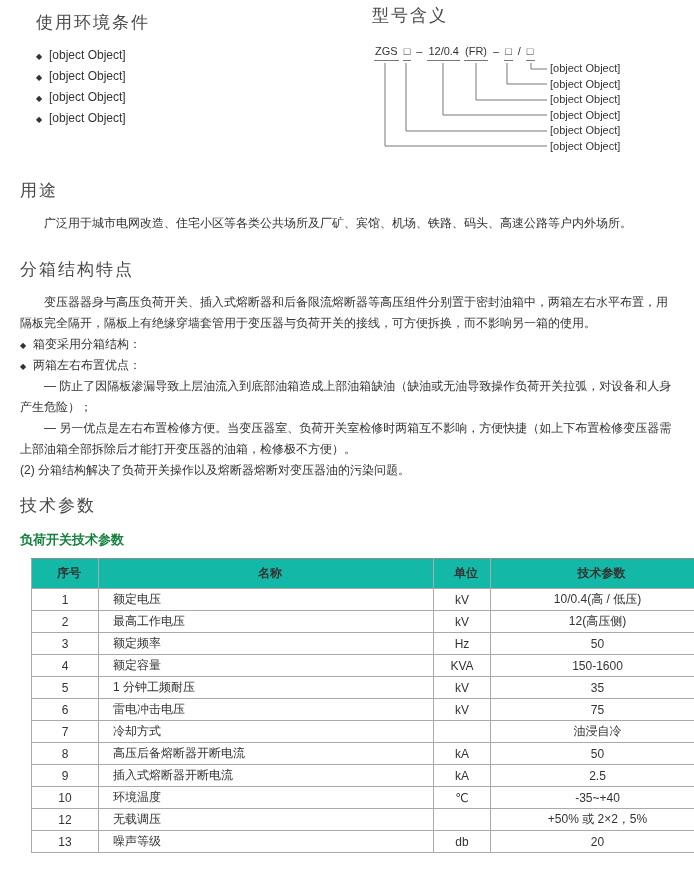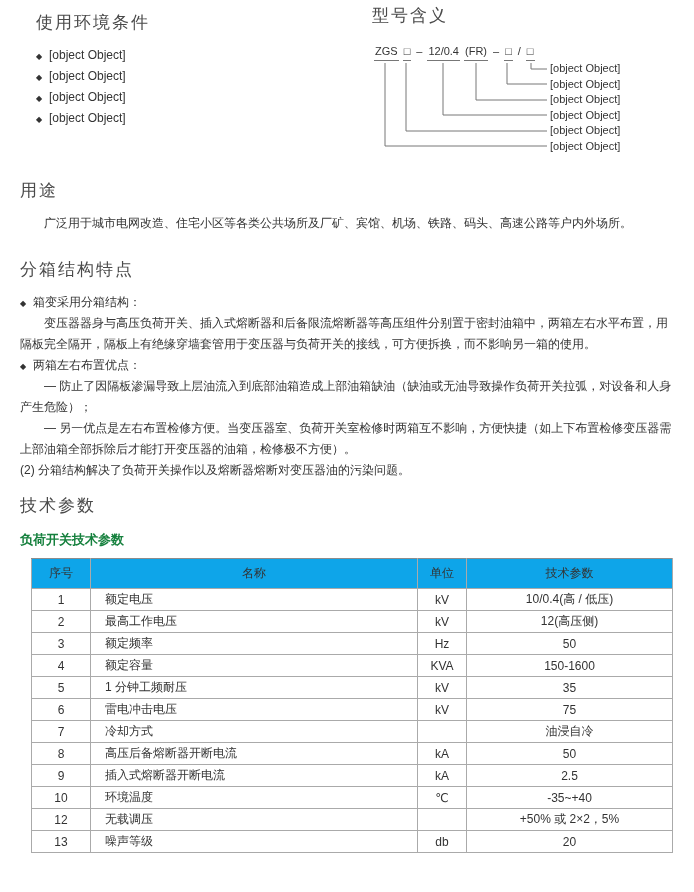--- a/index.html
+++ b/index.html
@@ -59,22 +59,23 @@
   }
   
   table.params{
     border-collapse:collapse;margin:10px 0 0 11px;width:641px;
     font-size:12px;color:#333;table-layout:fixed;
   }
   table.params th,table.params td{
     border:1px solid #aaaaaa;text-align:center;padding:0;
   }
   table.params thead th{
-    background:#0ea5e9;font-weight:400;height:29px;
+    background:#14b8a6;font-weight:700;height:29px;
     border-top:1px solid #8c8c8c;
+    padding-left:8px;
   }
   table.params td{height:21px;}
   .c-no{width:58px;}
   .c-name{width:326px;}
   .c-unit{width:48px;}
   .c-val{width:205px;}
   table.params td.c-name{text-align:left;padding-left:14px;}
 </style>
 </head>
 <body>
@@ -149,23 +150,23 @@
 
   <section class="body-sec purpose">
     <h1 class="sec">用途</h1>
     <p>广泛用于城市电网改造、住宅小区等各类公共场所及厂矿、宾馆、机场、铁路、码头、高速公路等户内外场所。</p>
   </section>
 
   <section class="body-sec structure">
     <h1 class="sec">分箱结构特点</h1>
     <div class="lines">
 
+        <div class="sline para">变压器器身与高压负荷开关、插入式熔断器和后备限流熔断器等高压组件分别置于密封油箱中，两箱左右水平布置，用隔板完全隔开，隔板上有绝缘穿墙套管用于变压器与负荷开关的接线，可方便拆换，而不影响另一箱的使用。</div>
+
         <div class="sline bullet">箱变采用分箱结构：</div>
-
-        <div class="sline para">变压器器身与高压负荷开关、插入式熔断器和后备限流熔断器等高压组件分别置于密封油箱中，两箱左右水平布置，用隔板完全隔开，隔板上有绝缘穿墙套管用于变压器与负荷开关的接线，可方便拆换，而不影响另一箱的使用。</div>
 
         <div class="sline bullet">两箱左右布置优点：</div>
 
 
         <div class="sline dash">— 防止了因隔板渗漏导致上层油流入到底部油箱造成上部油箱缺油（缺油或无油导致操作负荷开关拉弧，对设备和人身产生危险）；</div>
 
         <div class="sline dash">— 另一优点是左右布置检修方便。当变压器室、负荷开关室检修时两箱互不影响，方便快捷（如上下布置检修变压器需上部油箱全部拆除后才能打开变压器的油箱，检修极不方便）。</div>
 
         <div class="sline num">(2) 分箱结构解决了负荷开关操作以及熔断器熔断对变压器油的污染问题。</div>
       </div>

